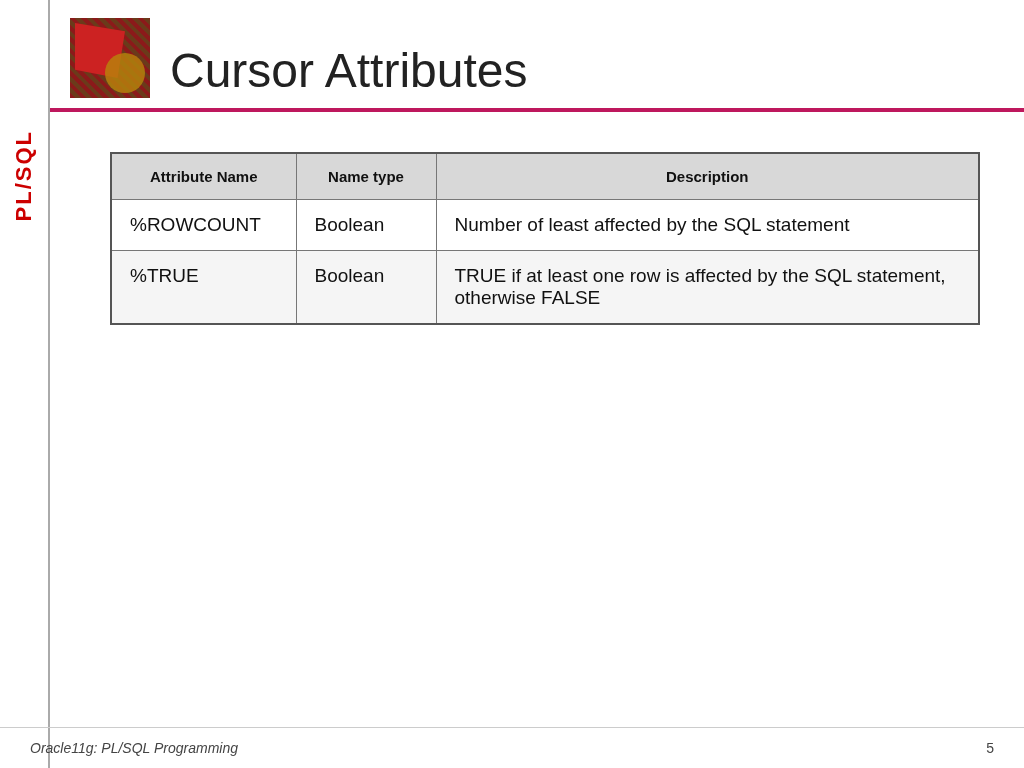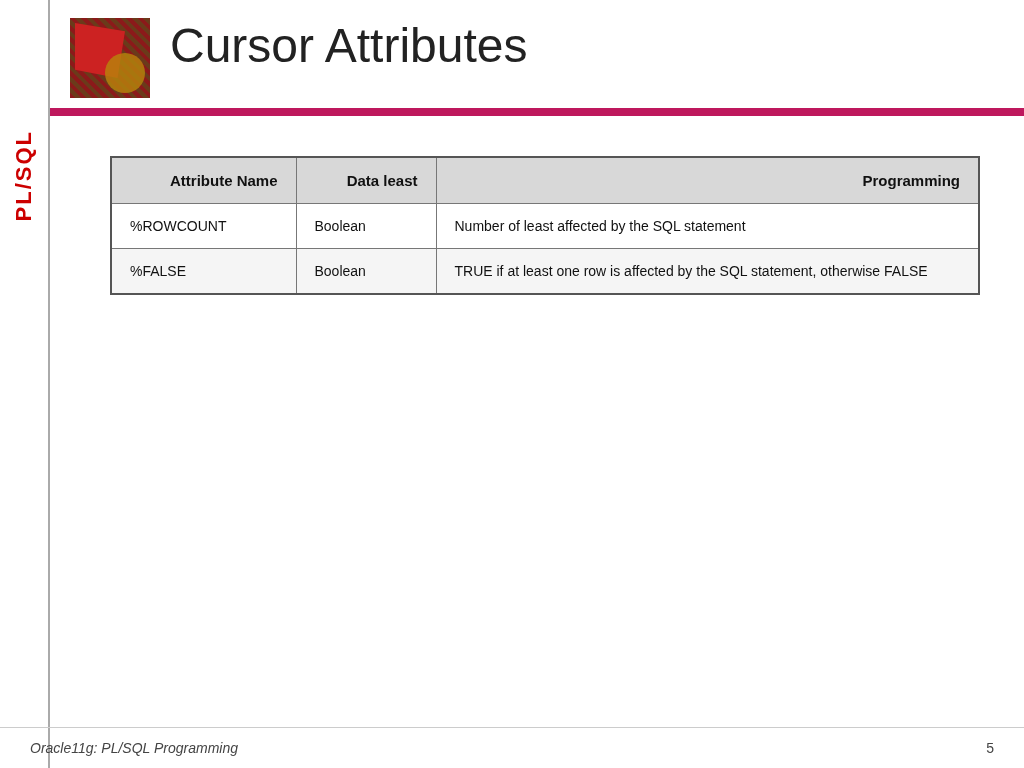--- a/index.html
+++ b/index.html
@@ -13,23 +13,23 @@
       height: 768px;
       background: #ffffff;
       font-family: Arial, sans-serif;
       position: relative;
       overflow: hidden;
     }
 
     
     .header {
       display: flex;
-      align-items: flex-start;
+      align-items: flex-end;
       padding: 18px 30px 10px 20px;
-      border-bottom: 8px solid #be185d;
+      border-bottom: 4px solid #be185d;
       margin-left: 50px;
     }
 
     .logo {
       width: 80px;
       height: 80px;
       flex-shrink: 0;
       margin-right: 20px;
       background: #8B1A1A;
       position: relative;
@@ -109,26 +109,25 @@
       border-collapse: collapse;
       border: 2px solid #555555;
       margin-top: 10px;
     }
 
     .attr-table th,
     .attr-table td {
       border: 1.5px solid #777777;
       padding: 14px 18px;
       vertical-align: top;
-      font-size: 14px;
+      font-size: 19px;
     }
 
     .attr-table thead tr {
       background-color: #d8d8d8;
-      text-align: right;
     }
 
     .attr-table th {
       font-weight: bold;
       font-size: 15px;
       color: #111111;
     }
 
     .attr-table tbody tr {
       background-color: #ffffff;
@@ -186,32 +185,32 @@
     </div>
   </div>
   <h1 class="page-title">Cursor Attributes</h1>
 </div>
 
 <div class="main-content">
   <table class="attr-table">
     <thead>
       <tr>
         <th class="col-name">Attribute Name</th>
-        <th class="col-type">Data least</th>
-        <th class="col-desc">Programming</th>
+        <th class="col-type">Name type</th>
+        <th class="col-desc">Description</th>
       </tr>
     </thead>
     <tbody>
       <tr>
         <td>%ROWCOUNT</td>
         <td>Boolean</td>
         <td>Number of least affected by the SQL statement</td>
       </tr>
       <tr>
-        <td>%FALSE</td>
+        <td>%TRUE</td>
         <td>Boolean</td>
         <td>TRUE if at least one row is affected by the SQL statement, otherwise FALSE</td>
       </tr>
     </tbody>
   </table>
 </div>
 
 <div class="footer">
   <span class="footer-left">Oracle11g: PL/SQL Programming</span>
   <span class="footer-right">5</span>

